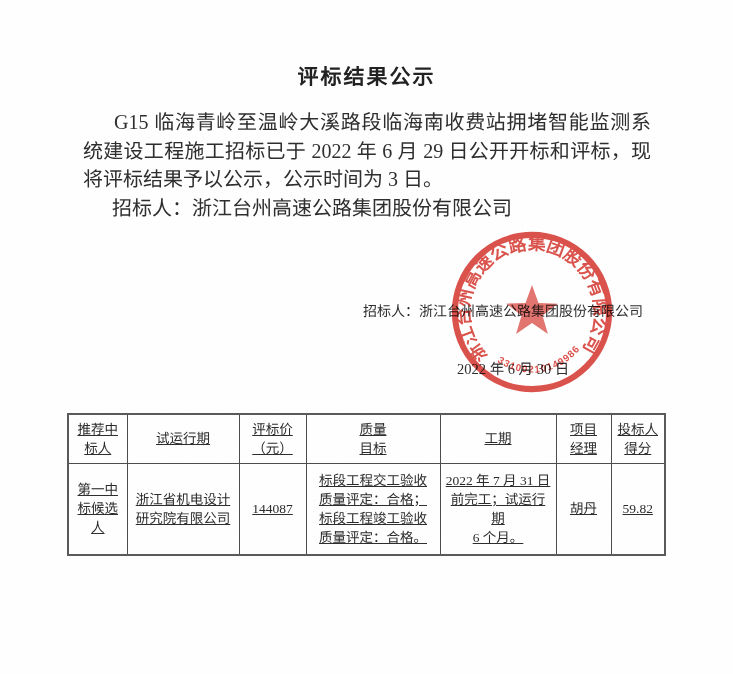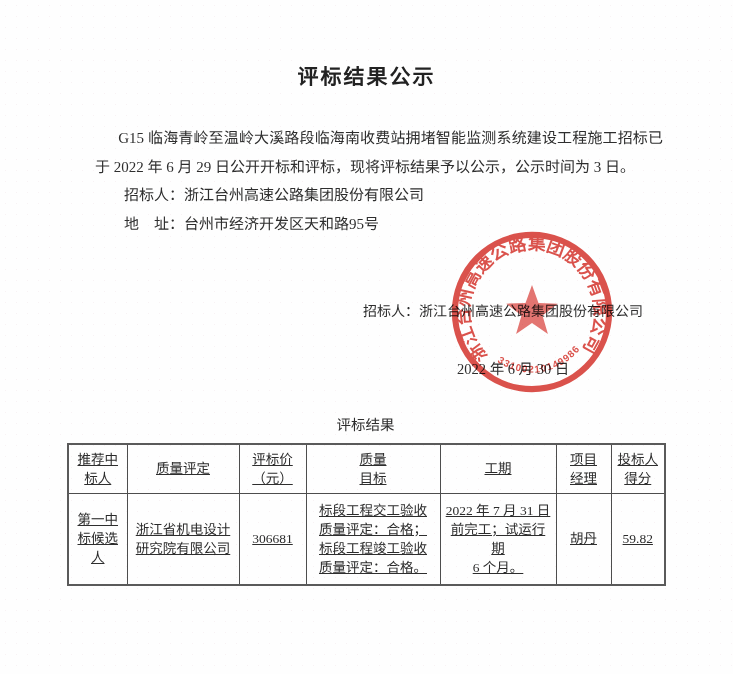--- a/index.html
+++ b/index.html
@@ -23,25 +23,24 @@
     margin: 0;
     text-align: center;
     font-family: "Liberation Sans", "DejaVu Sans", sans-serif;
     font-size: 21px;
     font-weight: bold;
     letter-spacing: 2px;
     color: #222;
   }
   .content {
     position: absolute;
-    left: 95px; top: 108px;
+    left: 83px; top: 108px;
     width: 568px;
-    font-size: 15px;
+    font-size: 20px;
     line-height: 28.6px;
-    margin-top: 16px;
   }
   .intro {
     margin: 0;
     text-indent: 1.55em;
     text-align: justify;
   }
   .contact-line { margin-left: 29px; }
   .sig-line {
     position: absolute;
     left: 363px; top: 300px;
@@ -113,23 +112,20 @@
 
 <div class="page">
 
   <h1 class="doc-title">评标结果公示</h1>
 
   <div class="content">
     <p class="intro">G15 临海青岭至温岭大溪路段临海南收费站拥堵智能监测系统建设工程施工招标已于 2022 年 6 月 29 日公开开标和评标，现将评标结果予以公示，公示时间为 3 日。</p>
     <div class="contact-line">
       <span>招标人：</span><span>浙江台州高速公路集团股份有限公司</span>
     </div>
-    <div class="contact-line">
-      <span>地　址：</span><span>台州市经济开发区天和路95号</span>
-    </div>
   </div>
 
   <div class="sig-line">招标人：浙江台州高速公路集团股份有限公司</div>
   <div class="sig-date">2022 年 6 月 30 日</div>
 
   <div class="seal">
     <svg viewBox="0 0 200 200">
       <defs>
         <path id="sealTopArc" d="M 46.3,153.7 A 76,76 0 1 1 153.7,153.7" fill="none"></path>
         <path id="sealBottomArc" d="M 57.6,160.6 A 74,74 0 0 0 160.6,142.4" fill="none"></path>
@@ -139,55 +135,54 @@
       <text class="seal-company-text" fill="#d9453e">
         <textPath href="#sealTopArc">浙江台州高速公路集团股份有限公司</textPath>
       </text>
       <text class="seal-serial-text" fill="#d9453e">
         <textPath href="#sealBottomArc">33100210149986</textPath>
       </text>
     </svg>
   </div>
 
   <div class="table-block">
-    <div class="table-title">评标结果</div>
     <table class="results">
       <colgroup>
         <col style="width:59px">
           <col style="width:112px">
           <col style="width:67px">
           <col style="width:134px">
           <col style="width:116px">
           <col style="width:55px">
           <col style="width:54px">
       </colgroup>
       <thead>
         <tr>
           <th>推荐中
 标人</th>
-          <th>质量评定</th>
+          <th>试运行期</th>
           <th>评标价
 （元）</th>
           <th>质量
 目标</th>
           <th>工期</th>
           <th>项目
 经理</th>
           <th>投标人
 得分</th>
         </tr>
       </thead>
       <tbody>
         <tr>
           <td>第一中
 标候选
 人</td>
           <td>浙江省机电设计
 研究院有限公司</td>
-          <td>306681</td>
+          <td>144087</td>
           <td class="cell-quality">标段工程交工验收
 质量评定：合格；
 标段工程竣工验收
 质量评定：合格。</td>
           <td>2022 年 7 月 31 日
 前完工；试运行期
 6 个月。</td>
           <td>胡丹</td>
           <td>59.82</td>
         </tr>

